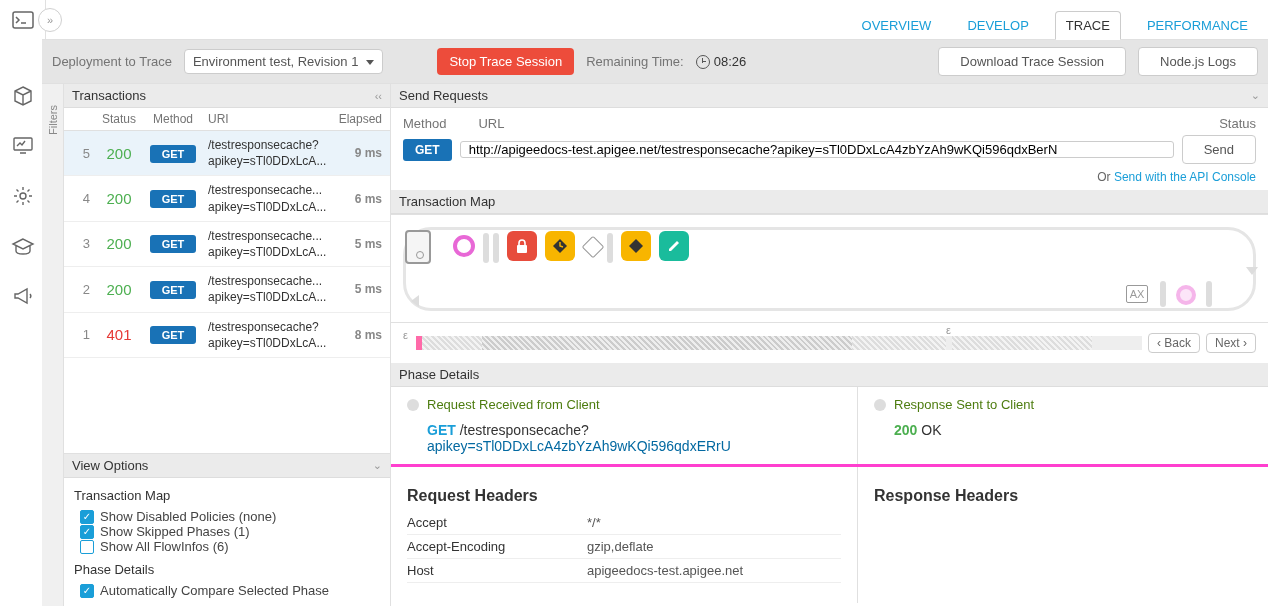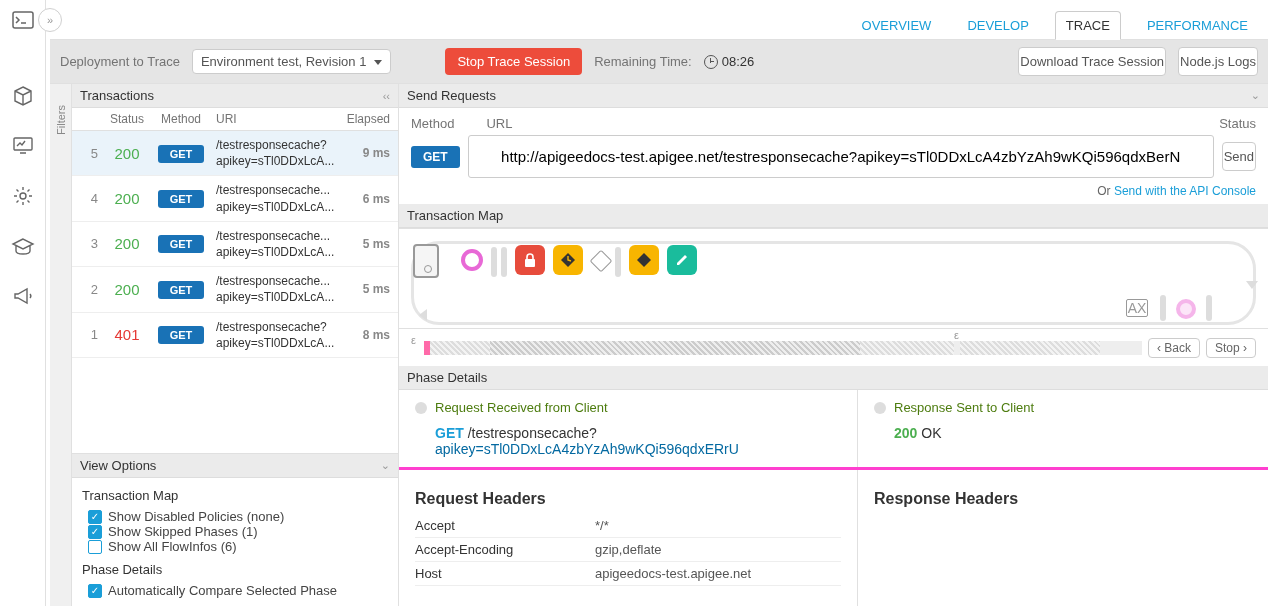--- a/index.html
+++ b/index.html
@@ -2,32 +2,32 @@
 <html><head>
 <meta charset="utf-8">
 <style>
 * { box-sizing: border-box; margin: 0; padding: 0; }
 body { font-family: -apple-system, "Helvetica Neue", Arial, sans-serif; font-size: 13px; color: #333; background: #fff; width: 1268px; height: 606px; overflow: hidden; }
 
 .sidebar-icons { position: absolute; left: 0; top: 0; width: 46px; height: 606px; border-right: 1px solid #e0e0e0; background: #fff; padding-top: 8px; display: flex; flex-direction: column; align-items: center; gap: 26px; }
 .sidebar-icons .sicon { width: 24px; height: 24px; display: flex; align-items: center; justify-content: center; color: #666; }
 .circ-exp { position: absolute; left: 38px; top: 8px; width: 24px; height: 24px; border-radius: 50%; border: 1px solid #d0d0d0; display: flex; align-items: center; justify-content: center; color: #999; font-size: 11px; z-index: 5; background: #fff; }
 
-.right-area { position: absolute; left: 50px; top: 0; right: 0; height: 606px; display: flex; flex-direction: column; }
+.right-area { position: absolute; left: 42px; top: 0; right: 0; height: 606px; display: flex; flex-direction: column; }
 
 .topnav { height: 40px; border-bottom: 1px solid #e0e0e0; display: flex; justify-content: flex-end; align-items: flex-end; padding: 0 10px; gap: 16px; }
 .topnav .tab { padding: 6px 10px; color: #1a9ed8; font-size: 13px; font-weight: 500; cursor: pointer; }
 .topnav .tab.active { border: 1px solid #ccc; border-bottom: 1px solid #fff; border-radius: 4px 4px 0 0; color: #333; position: relative; top: 1px; background:#fff;}
 
 .toolbar { height: 44px; background: #e5e5e5; border-bottom: 1px solid #e0e0e0; display: flex; align-items: center; padding: 0 10px; gap: 12px; }
 .toolbar .label { color: #747474; }
 .env-picker { border: 1px solid #ccc; border-radius: 4px; padding: 4px 24px 4px 8px; background: #fff; position: relative; color: #555; display:inline-flex; align-items:center; gap:4px;}
 .env-picker::after { content: ""; border-left:4px solid transparent; border-right:4px solid transparent; border-top:5px solid #555; position:absolute; right:8px; top:50%; margin-top:-2px;}
 .btn-red { background: #ed4c3b; color: #fff; border: none; border-radius: 4px; padding: 6px 12px; font-size: 13px; }
-.btn-plain { background: #fff; border: 1px solid #ccc; border-radius: 4px; padding: 6px 1px; font-size: 13px; color:#555;}
+.btn-plain { background: #fff; border: 1px solid #ccc; border-radius: 4px; padding: 6px 21px; font-size: 13px; color:#555;}
 .clock { display: inline-flex; align-items:center; gap:4px;}
 .clock-icon { width:14px; height:14px; border:1.5px solid #555; border-radius:50%; position:relative; display:inline-block;}
 .clock-icon::after { content:""; position:absolute; left:5px; top:2px; width:1.5px; height:5px; background:#555;}
 .clock-icon::before { content:""; position:absolute; left:5px; top:5px; width:4px; height:1.5px; background:#555;}
 .spacer { flex: 1; }
 
 .main-split { flex:1; display: flex; overflow: hidden; }
 
 .left-pane { width: 349px; border-right: 1px solid #e0e0e0; display: flex; }
 .filter-strip { width: 22px; background: #f0f0f0; border-right:1px solid #e0e0e0; display:flex; align-items:flex-start; justify-content:center;}
@@ -64,37 +64,37 @@
 .cbox.off { background:#fff;}
 
 .right-pane { flex:1; display:flex; flex-direction:column; overflow:hidden; position:relative;}
 
 .send-req { }
 .send-row { display:flex; align-items:center; gap:10px; padding:8px 12px 2px 12px;}
 .send-row .lbl { color:#747474; }
 .send-row .lbl.status { margin-left:auto;}
 .send-row2 { display:flex; align-items:center; gap:8px; padding: 2px 12px 6px 12px;}
 .get-badge { background:#1972b6; color:#fff; font-size:12px; font-weight:600; padding:4px 12px; border-radius:3px;}
-.url-input { flex:1; border:1px solid #ccc; border-radius:3px; padding:12px 8px; font-size:15px;text-align:center;}
+.url-input { flex:1; border:1px solid #ccc; border-radius:3px; padding:0 8px; font-size:13px;}
 .apiconsole { text-align:right; padding: 0 12px 6px 0; font-size:12px; color:#666;}
 .apiconsole a { color:#1a9ed8; text-decoration:none;}
 
 .tmap { border-top:1px solid #e0e0e0; border-bottom:1px solid #e0e0e0; position:relative; height:109px;}
 .tmap-track{ position:absolute; left:12px; right:12px; top:12px; height:84px;}
 .track-border { position:absolute; inset:0; border:3px solid #e5e5e5; border-radius:28px;}
 .map-icon { position:absolute; top:4px; width:30px; height:30px; border-radius:6px; display:flex; align-items:center; justify-content:center; font-size:16px;}
 .client-icon { left:2px; width:26px; height:34px; border:2px solid #999; border-radius:4px; background:#f5f5f5; position:absolute; top:3px;}
 .client-icon::after{content:""; position:absolute; bottom:3px; left:9px; width:6px; height:6px; border:1px solid #999; border-radius:50%;}
 .pink-dot { border:4px solid #e868d6; border-radius:50%; background:#fff; width:22px; height:22px; top:8px;}
 .barv { position:absolute; width:6px; height:30px; background:#ddd; border-radius:3px; top:6px;}
 .red-lock { background:#e74c3c; color:#fff;}
 .yellow-diamond { background:#f8b500; color:#333; transform:none;}
 .small-diamond { width:16px; height:16px; border:1.5px solid #999; transform:rotate(45deg); top:12px; border-radius:2px; font-size:8px;}
 .teal-edit { background:#1abc9c; color:#fff;}
-.ax-box { position:absolute; bottom:8px; width:22px; height:18px; border:1.5px solid #999; border-radius:2px; font-size:14px; color:#999; display:flex; align-items:center; justify-content:center;}
+.ax-box { position:absolute; bottom:8px; width:22px; height:18px; border:1.5px solid #999; border-radius:2px; font-size:11px; color:#999; display:flex; align-items:center; justify-content:center;}
 .pink-dot-bot { border:4px solid #f5b5ea; border-radius:50%; background:#fce5f8; width:20px; height:20px; position:absolute;}
 .barv-bot { position:absolute; width:6px; height:26px; background:#ddd; border-radius:3px; }
 
 .timeline { height:40px; display:flex; align-items:center; padding:0 12px; position:relative;}
 .timeline .eps { font-size:11px; color:#999;}
 .tl-track { flex:1; height:14px; background:#eee; position:relative; margin:0 6px;}
 .tl-seg { position:absolute; top:0; bottom:0; background: repeating-linear-gradient(45deg,#ddd,#ddd 2px,#f3f3f3 2px,#f3f3f3 4px);}
 .tl-seg.sel { background:#ff6aa9;}
 .tl-nav { display:flex; gap:6px;}
 .tl-btn { border:1px solid #ccc; border-radius:4px; padding:2px 8px; font-size:12px; background:#fff; color:#666;}
@@ -353,21 +353,21 @@
         <div class="tl-track">
           <div class="tl-seg sel" style="left:0; width:6px;"></div>
           <div class="tl-seg" style="left:6px; width:60px;"></div>
           <div class="tl-seg" style="left:66px; width:370px; background: repeating-linear-gradient(45deg,#ccc,#ccc 2px,#eee 2px,#eee 4px);"></div>
           <div class="tl-seg" style="left:436px; width:94px;"></div>
           <div style="position:absolute; left:530px; top:-12px; font-size:11px; color:#999;">ε</div>
           <div class="tl-seg" style="left:536px; width:140px;"></div>
         </div>
         <div class="tl-nav">
           <button class="tl-btn">‹ <span>Back</span></button>
-          <button class="tl-btn"><span>Stop</span> ›</button>
+          <button class="tl-btn"><span>Next</span> ›</button>
         </div>
       </div>
 
       <div class="phase-details">
         <div class="pane-hdr">
             <span>Phase Details</span>
           </div>
         <div class="phase-grid">
           <div class="phase-col left">
             <div class="pc-title">

